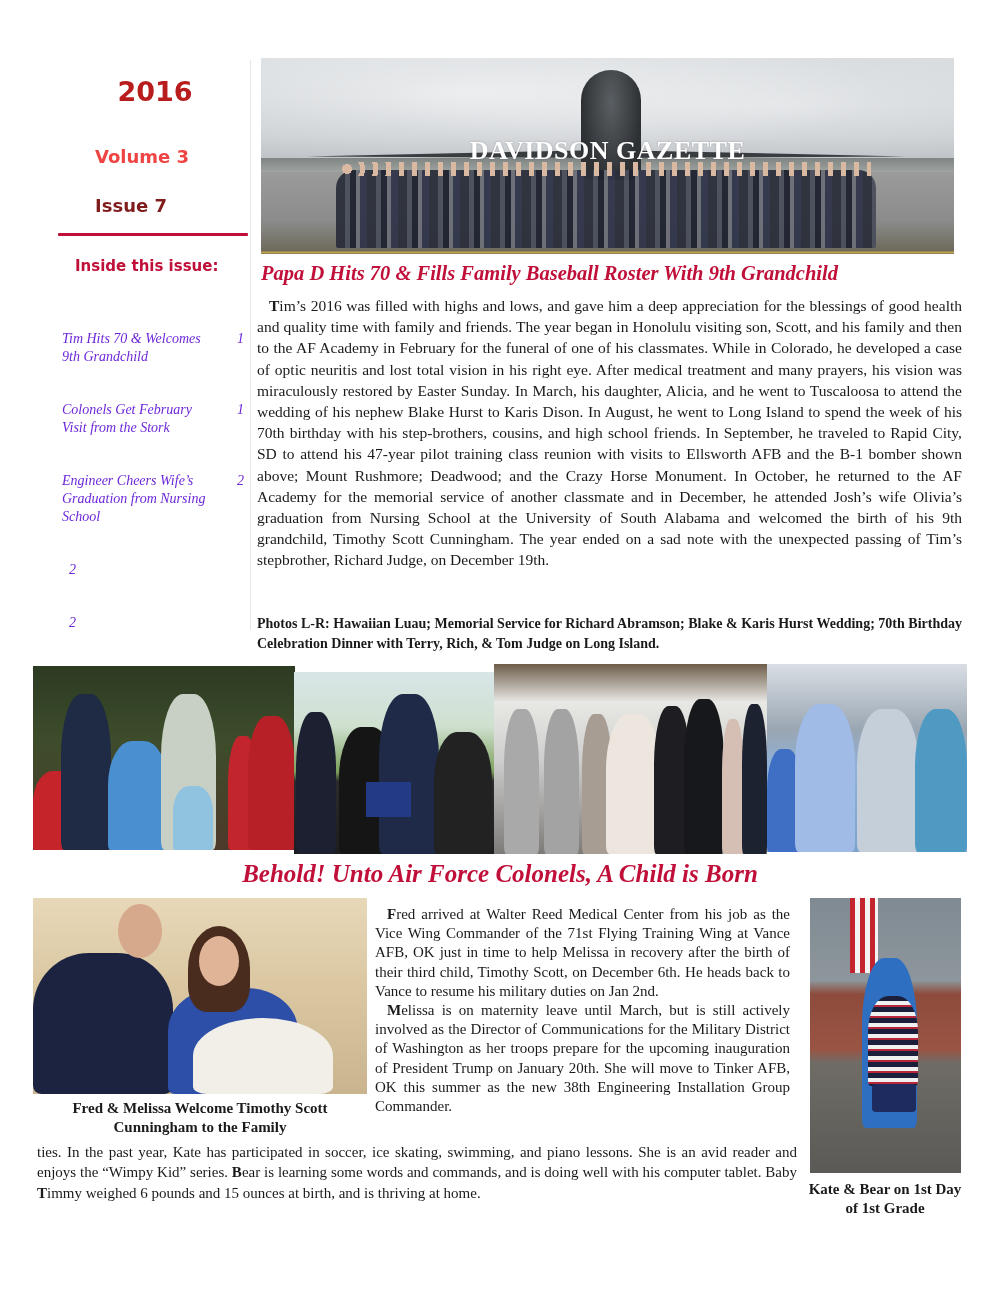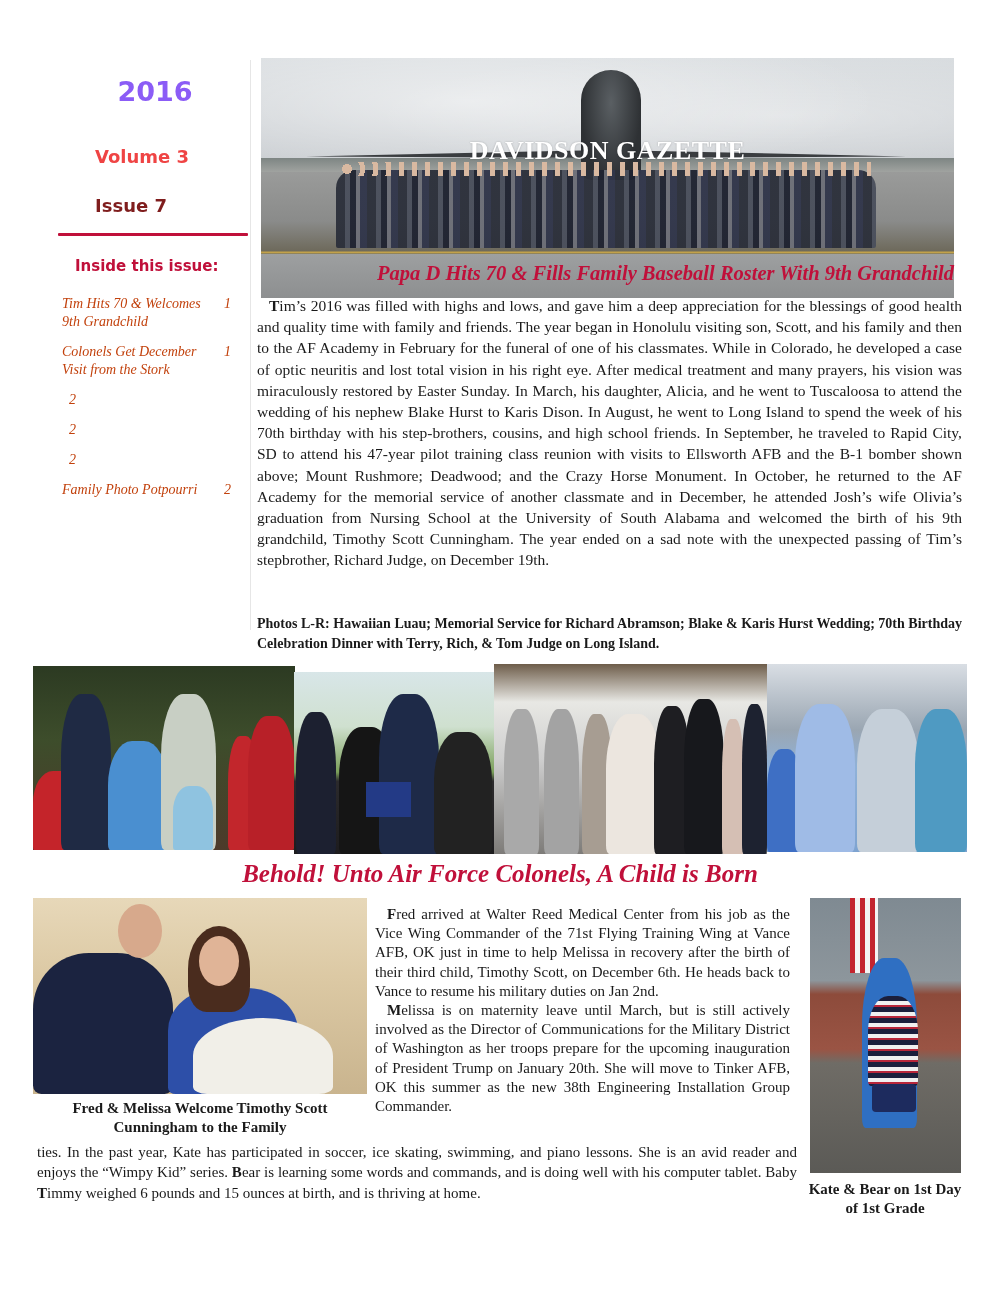--- a/index.html
+++ b/index.html
@@ -1,49 +1,49 @@
 <!DOCTYPE html>
 <html><head>
 <meta charset="utf-8">
 <style>
   html, body { margin: 0; padding: 0; background: #ffffff; }
   body { width: 1000px; height: 1294px; position: relative; overflow: hidden; font-family: "Liberation Serif", serif; color: #1a1a1a; }
   .abs { position: absolute; }
 
   
-  .year { left: 60px; top: 76px; width: 190px; text-align: center; font-family: "DejaVu Sans", sans-serif; font-weight: bold; font-size: 27px; color: #8b5cf6; }
+  .year { left: 60px; top: 76px; width: 190px; text-align: center; font-family: "DejaVu Sans", sans-serif; font-weight: bold; font-size: 27px; color: #b91c1c; }
   .volume { left: 95px; top: 146px; font-family: "DejaVu Sans", sans-serif; font-weight: bold; font-size: 18px; color: #ef4444; }
   .issue { left: 95px; top: 195px; font-family: "DejaVu Sans", sans-serif; font-weight: bold; font-size: 18px; color: #7f1d1d; }
   .side-rule { left: 58px; top: 233px; width: 190px; height: 3px; background: #c0103a; border-radius: 1px; }
   .inside { left: 75px; top: 257px; font-family: "DejaVu Sans", sans-serif; font-weight: bold; font-size: 15px; color: #c0103a; }
   .toc { left: 62px; top: 295px; width: 182px; }
-  .toc-item { display: flex; margin-bottom: 12px; font-style: italic; font-size: 14px; line-height: 18px; color: #c2410c; }
+  .toc-item { display: flex; justify-content: space-between; margin-bottom: 12px; font-style: italic; font-size: 14px; line-height: 18px; color: #6d28d9; margin-top: 35px; }
   .toc-item .t { width: 155px; }
   .toc-item .p { font-style: italic; width: 14px; text-align: right; }
   .side-vrule { left: 250px; top: 60px; width: 1px; height: 570px; background: #e6e6e6; }
 
   
-  .masthead { left: 261px; top: 58px; width: 693px; height: 240px; overflow: hidden;
+  .masthead { left: 261px; top: 58px; width: 693px; height: 196px; overflow: hidden;
     background: linear-gradient(180deg, #d8dcdf 0%, #c9cdd1 40%, #b9bcbf 62%, #a6a8a9 72%, #8d8f90 100%); }
   .sky-cloud { position:absolute; left:0; top:0; width:100%; height:60%;
     background: radial-gradient(ellipse at 30% 30%, rgba(255,255,255,0.55), transparent 60%), radial-gradient(ellipse at 75% 40%, rgba(255,255,255,0.4), transparent 55%); }
   .hills { position:absolute; left:0; top:100px; width:100%; height:14px; background: linear-gradient(180deg,#7d8583,#a0a3a0); }
   .tarmac { position:absolute; left:0; top:114px; width:100%; height:82px; background: linear-gradient(180deg,#9a9b9a,#8a8b8a 60%,#6e6a5c 96%,#c9a648 98%,#7a7560 100%); }
   .wing { position:absolute; left:45px; top:92px; width:600px; height:8px; background:#3a3d40; clip-path: polygon(0 80%, 50% 0, 100% 80%, 50% 100%); }
   .jet-body { position:absolute; left:320px; top:12px; width:60px; height:110px; background: radial-gradient(ellipse at 50% 30%, #5a5f63, #2e3134 70%); border-radius: 30px 30px 10px 10px; }
   .crowd { position:absolute; left:75px; top:112px; width:540px; height:78px;
     background: repeating-linear-gradient(90deg, #2b2f3a 0 9px, #4a4f5c 9px 14px, #1e2230 14px 20px, #6d6f78 20px 24px, #30354a 24px 31px);
     border-radius: 18px 18px 2px 2px; opacity: 0.95; }
   .crowd-heads { position:absolute; left:80px; top:104px; width:530px; height:14px;
     background: repeating-radial-gradient(circle at 6px 7px, #d9b9a1 0 5px, transparent 5px 13px); }
   .mast-title { position:absolute; left:0; width:100%; top:78px; text-align:center; font-family:"Liberation Serif", serif; font-weight:bold; font-size:26px; color:#ffffff; letter-spacing:0.5px; text-shadow: 0 0 2px rgba(0,0,0,0.25); }
 
   
   .headline { font-family: "Liberation Serif", serif; font-weight: bold; font-style: italic; color: #c0103a; }
-  .h1 { left: 261px; top: 262px; width: 693px; text-align: right; font-size: 20.5px; }
+  .h1 { left: 261px; top: 262px; width: 693px; text-align: left; font-size: 20.5px; }
   .h2 { left: 30px; top: 860px; width: 940px; text-align: center; font-size: 25px; }
 
   
   .body1 { left: 257px; top: 295px; width: 705px; font-size: 15.5px; line-height: 21.2px; text-align: justify; }
   .body1 p, .body2 p { margin: 0; text-indent: 12px; }
   .dropcap { font-weight: bold; }
   .photos-caption { left: 257px; top: 614px; width: 705px; font-family: "Liberation Serif", serif; font-weight: bold; font-size: 14px; line-height: 20px; text-align: justify; }
 
   
   .strip-photo { top: 664px; height: 190px; overflow: hidden; }
@@ -75,24 +75,25 @@
 <div class="abs volume">Volume 3</div>
 <div class="abs issue">Issue 7</div>
 <div class="abs side-rule"></div>
 <div class="abs inside">Inside this issue:</div>
 <div class="abs toc">
   <div class="toc-item">
       <span class="t">Tim Hits 70 &amp; Welcomes 9th Grandchild</span>
       <span class="p">1</span>
     </div>
   <div class="toc-item">
-      <span class="t">Colonels Get December Visit from the Stork</span>
+      <span class="t">Colonels Get February Visit from the Stork</span>
       <span class="p">1</span>
     </div>
   <div class="toc-item">
+      <span class="t">Engineer Cheers Wife’s Graduation from Nursing School</span>
       <span class="p">2</span>
     </div>
   <div class="toc-item">
       <span class="p">2</span>
     </div>
   <div class="toc-item">
       <span class="p">2</span>
     </div>
   <div class="toc-item">
       <span class="t">Family Photo Potpourri</span>

